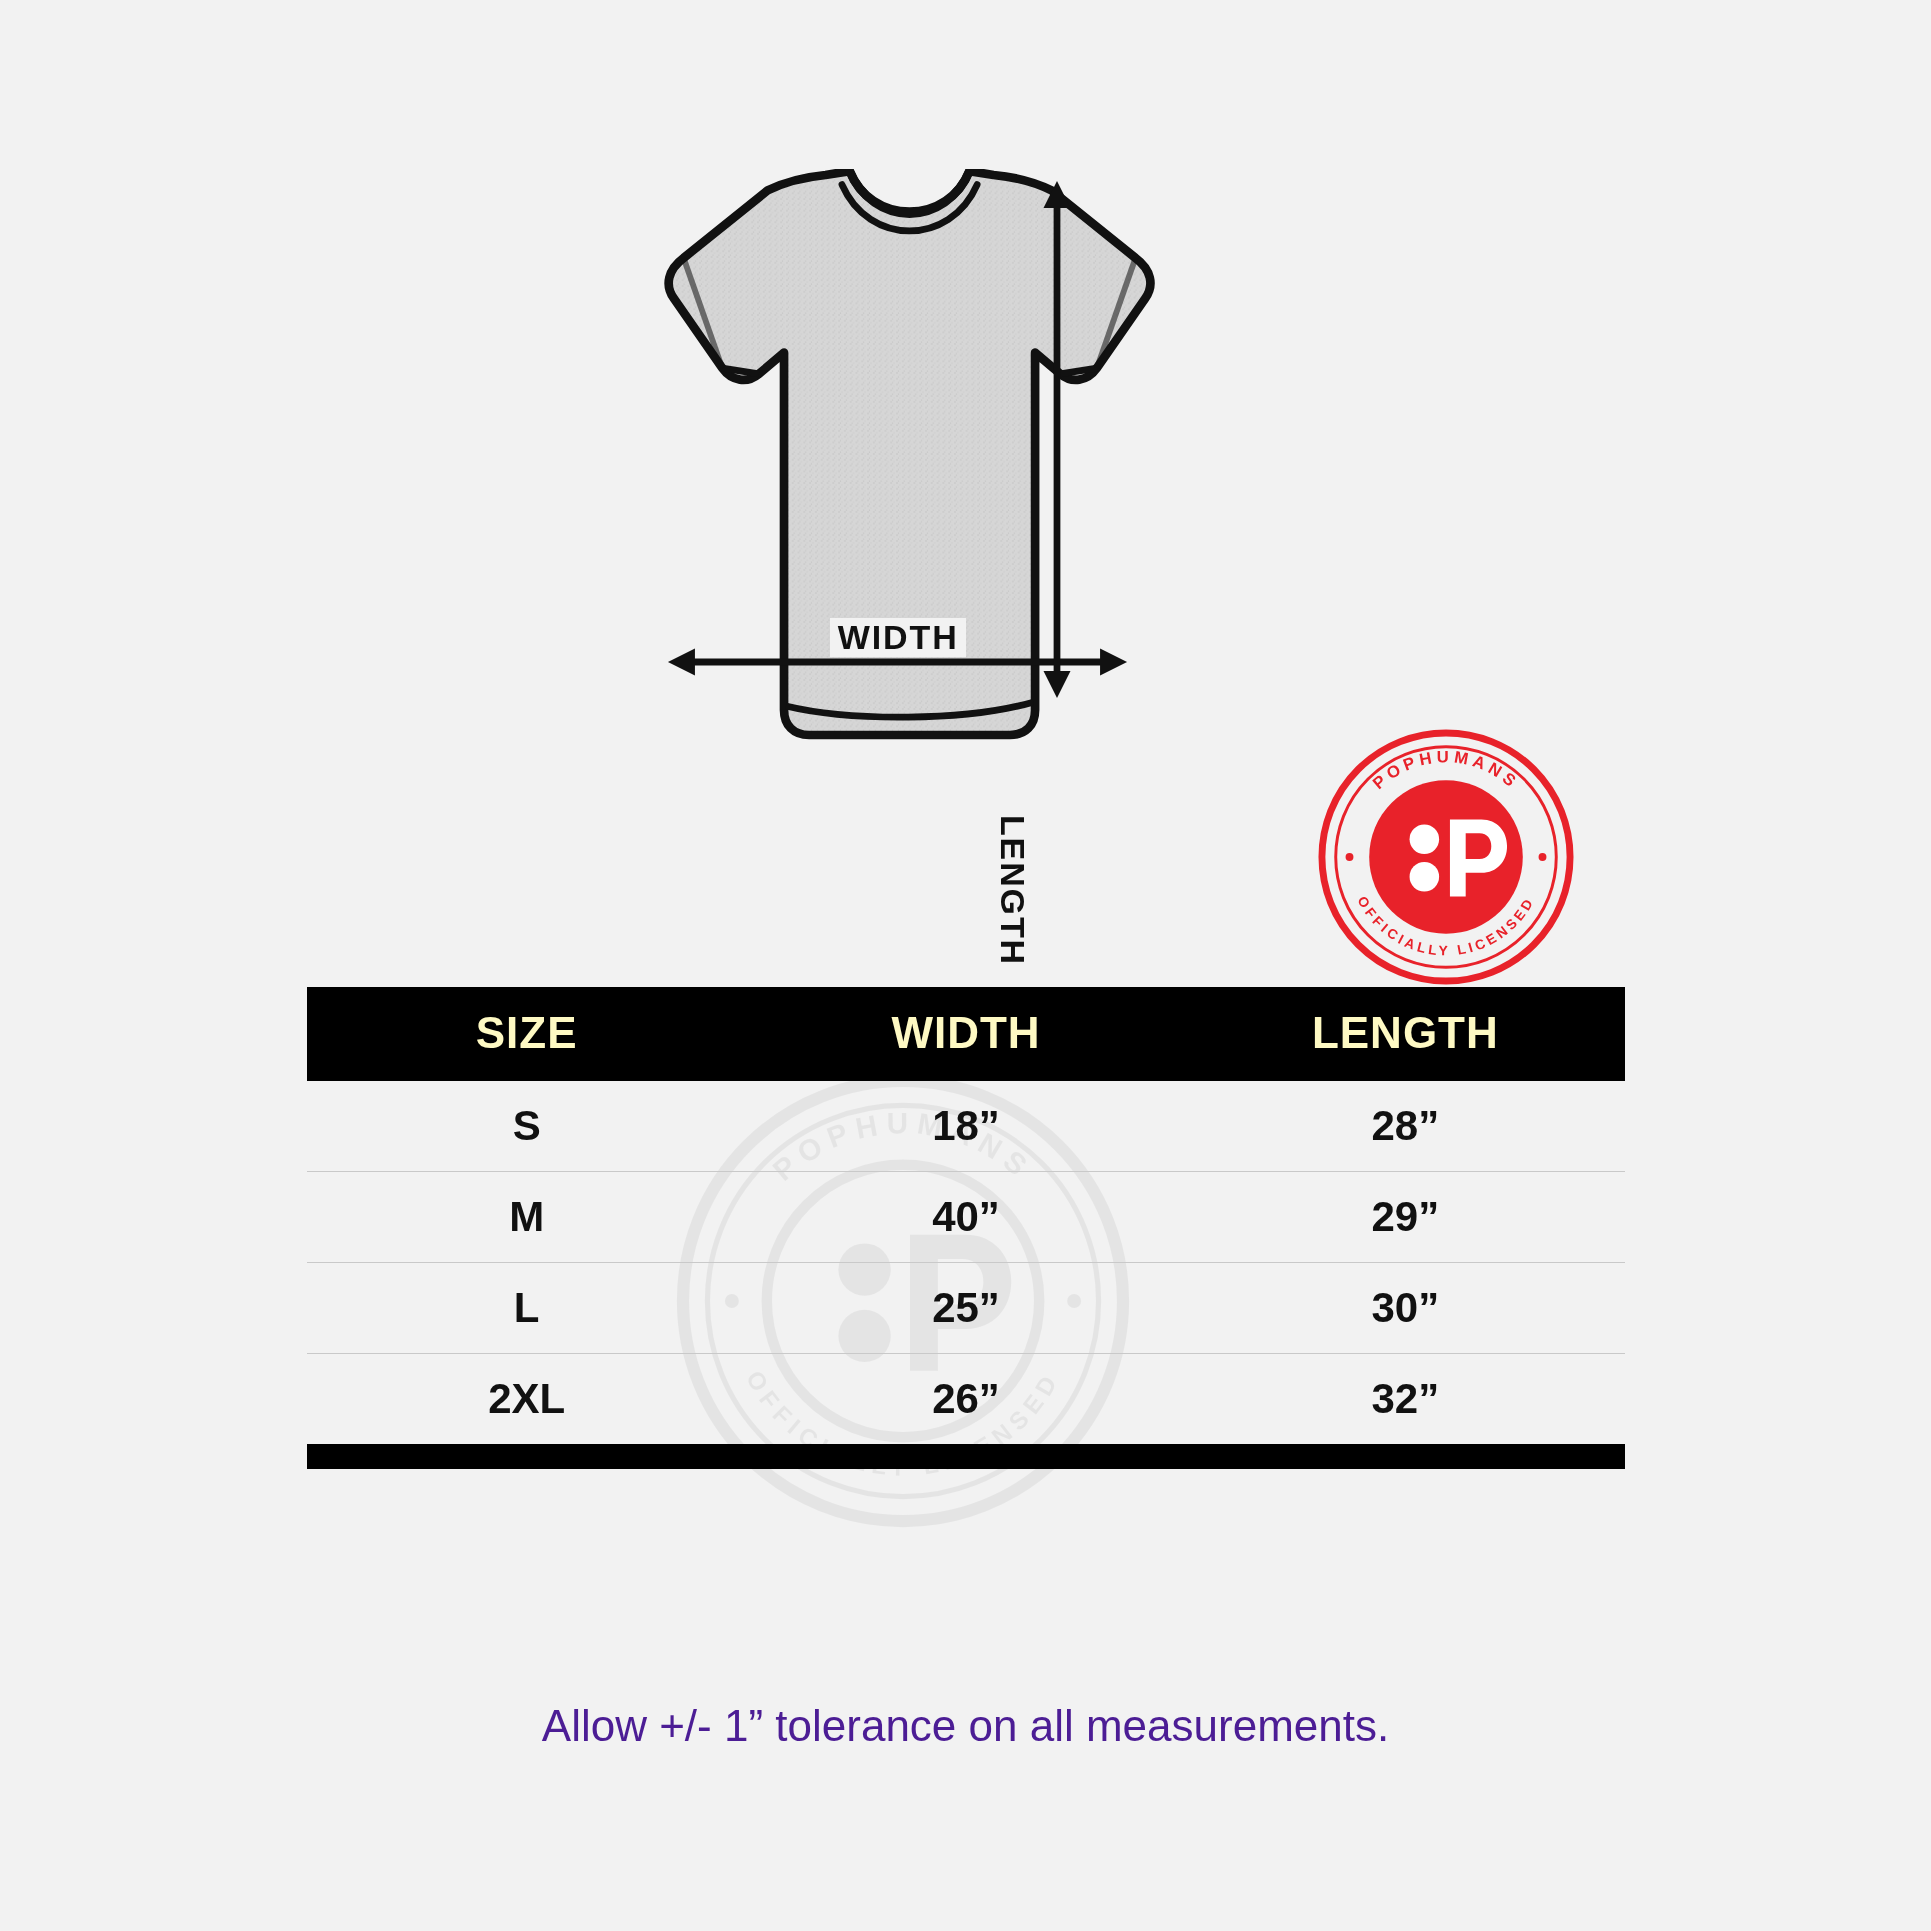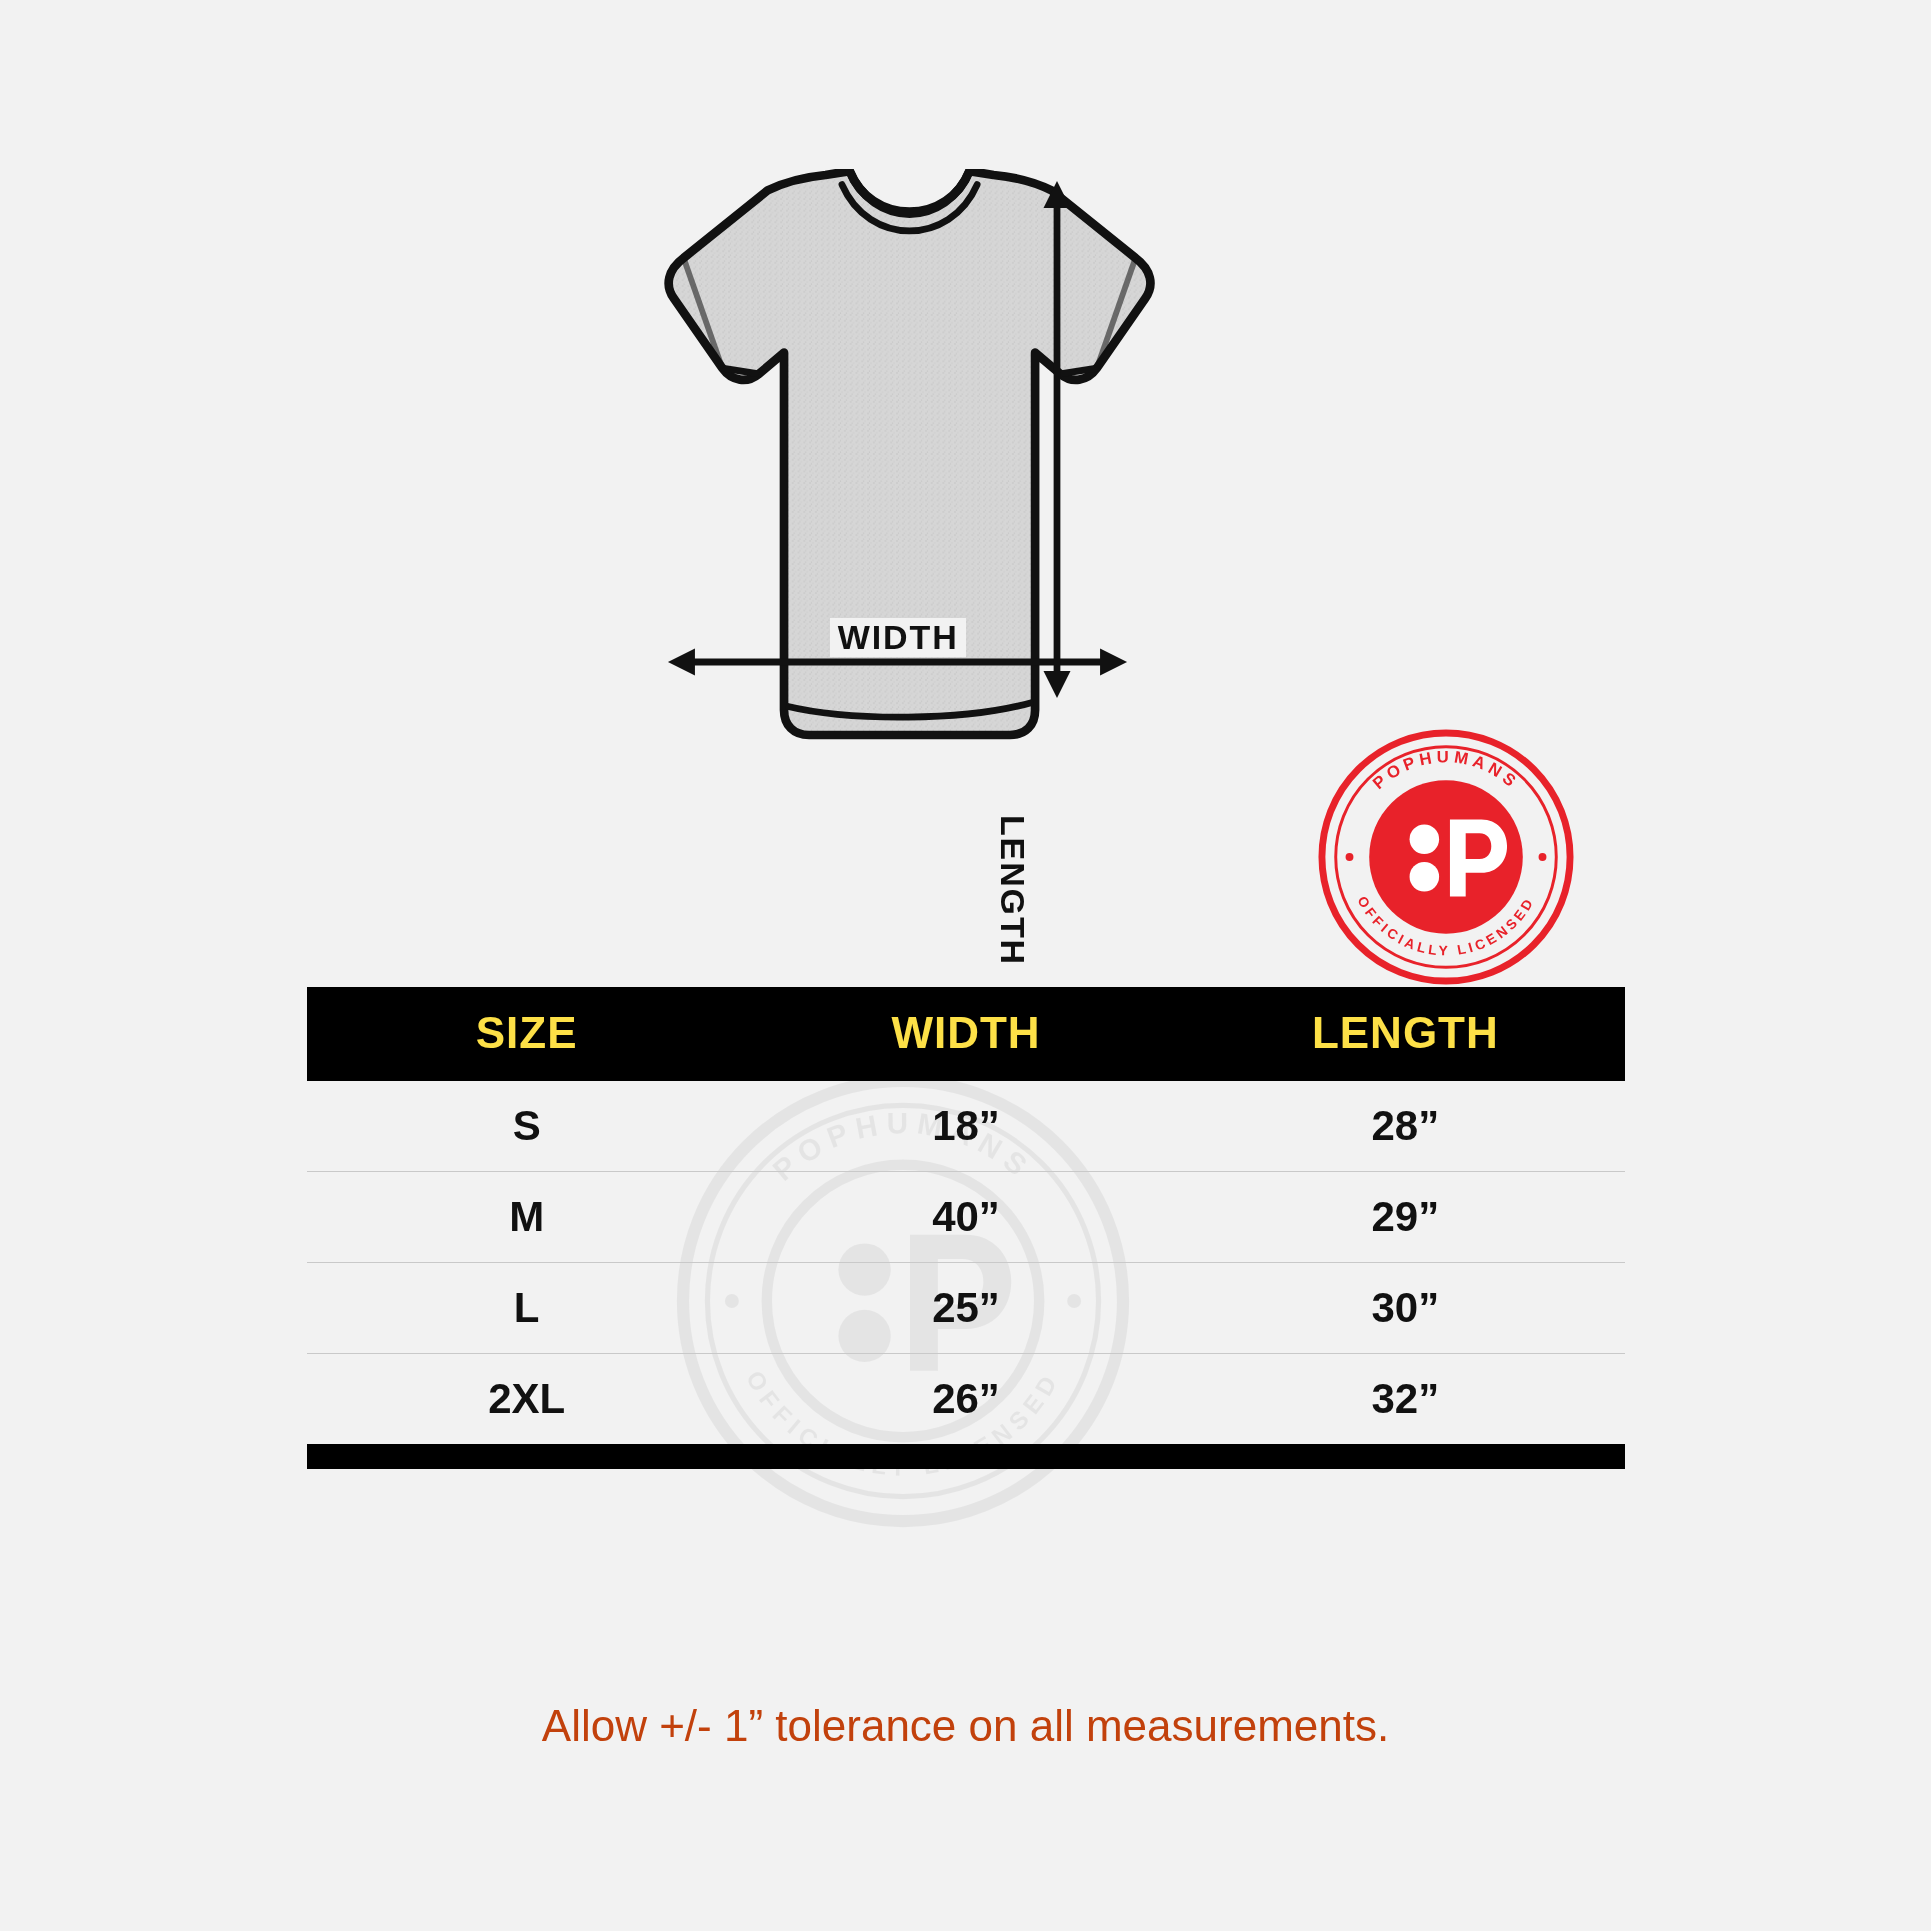--- a/index.html
+++ b/index.html
@@ -74,21 +74,21 @@
     top: 987px;
     width: 1318px;
   }
   table.size-table {
     width: 100%;
     border-collapse: collapse;
     table-layout: fixed;
   }
   table.size-table thead th {
     background: #000;
-    color: #fde047;
+    color: #fef9c3;
     font-size: 44px;
     font-weight: bold;
     letter-spacing: 1px;
     padding: 21px 0 23px 0;
     text-align: center;
   }
   table.size-table tbody td {
     font-size: 42px;
     font-weight: bold;
     color: #111;
@@ -105,21 +105,21 @@
     background: #000;
     width: 100%;
   }
   .tolerance {
     position: absolute;
     left: 0;
     top: 1701px;
     width: 1931px;
     text-align: center;
     font-size: 44px;
-    color: #c2410c;
+    color: #4c1d95;
   }
 
   
   .watermark {
     position: absolute;
     left: 676px;
     top: 1074px;
     width: 454px;
     height: 454px;
     opacity: 0.11;

